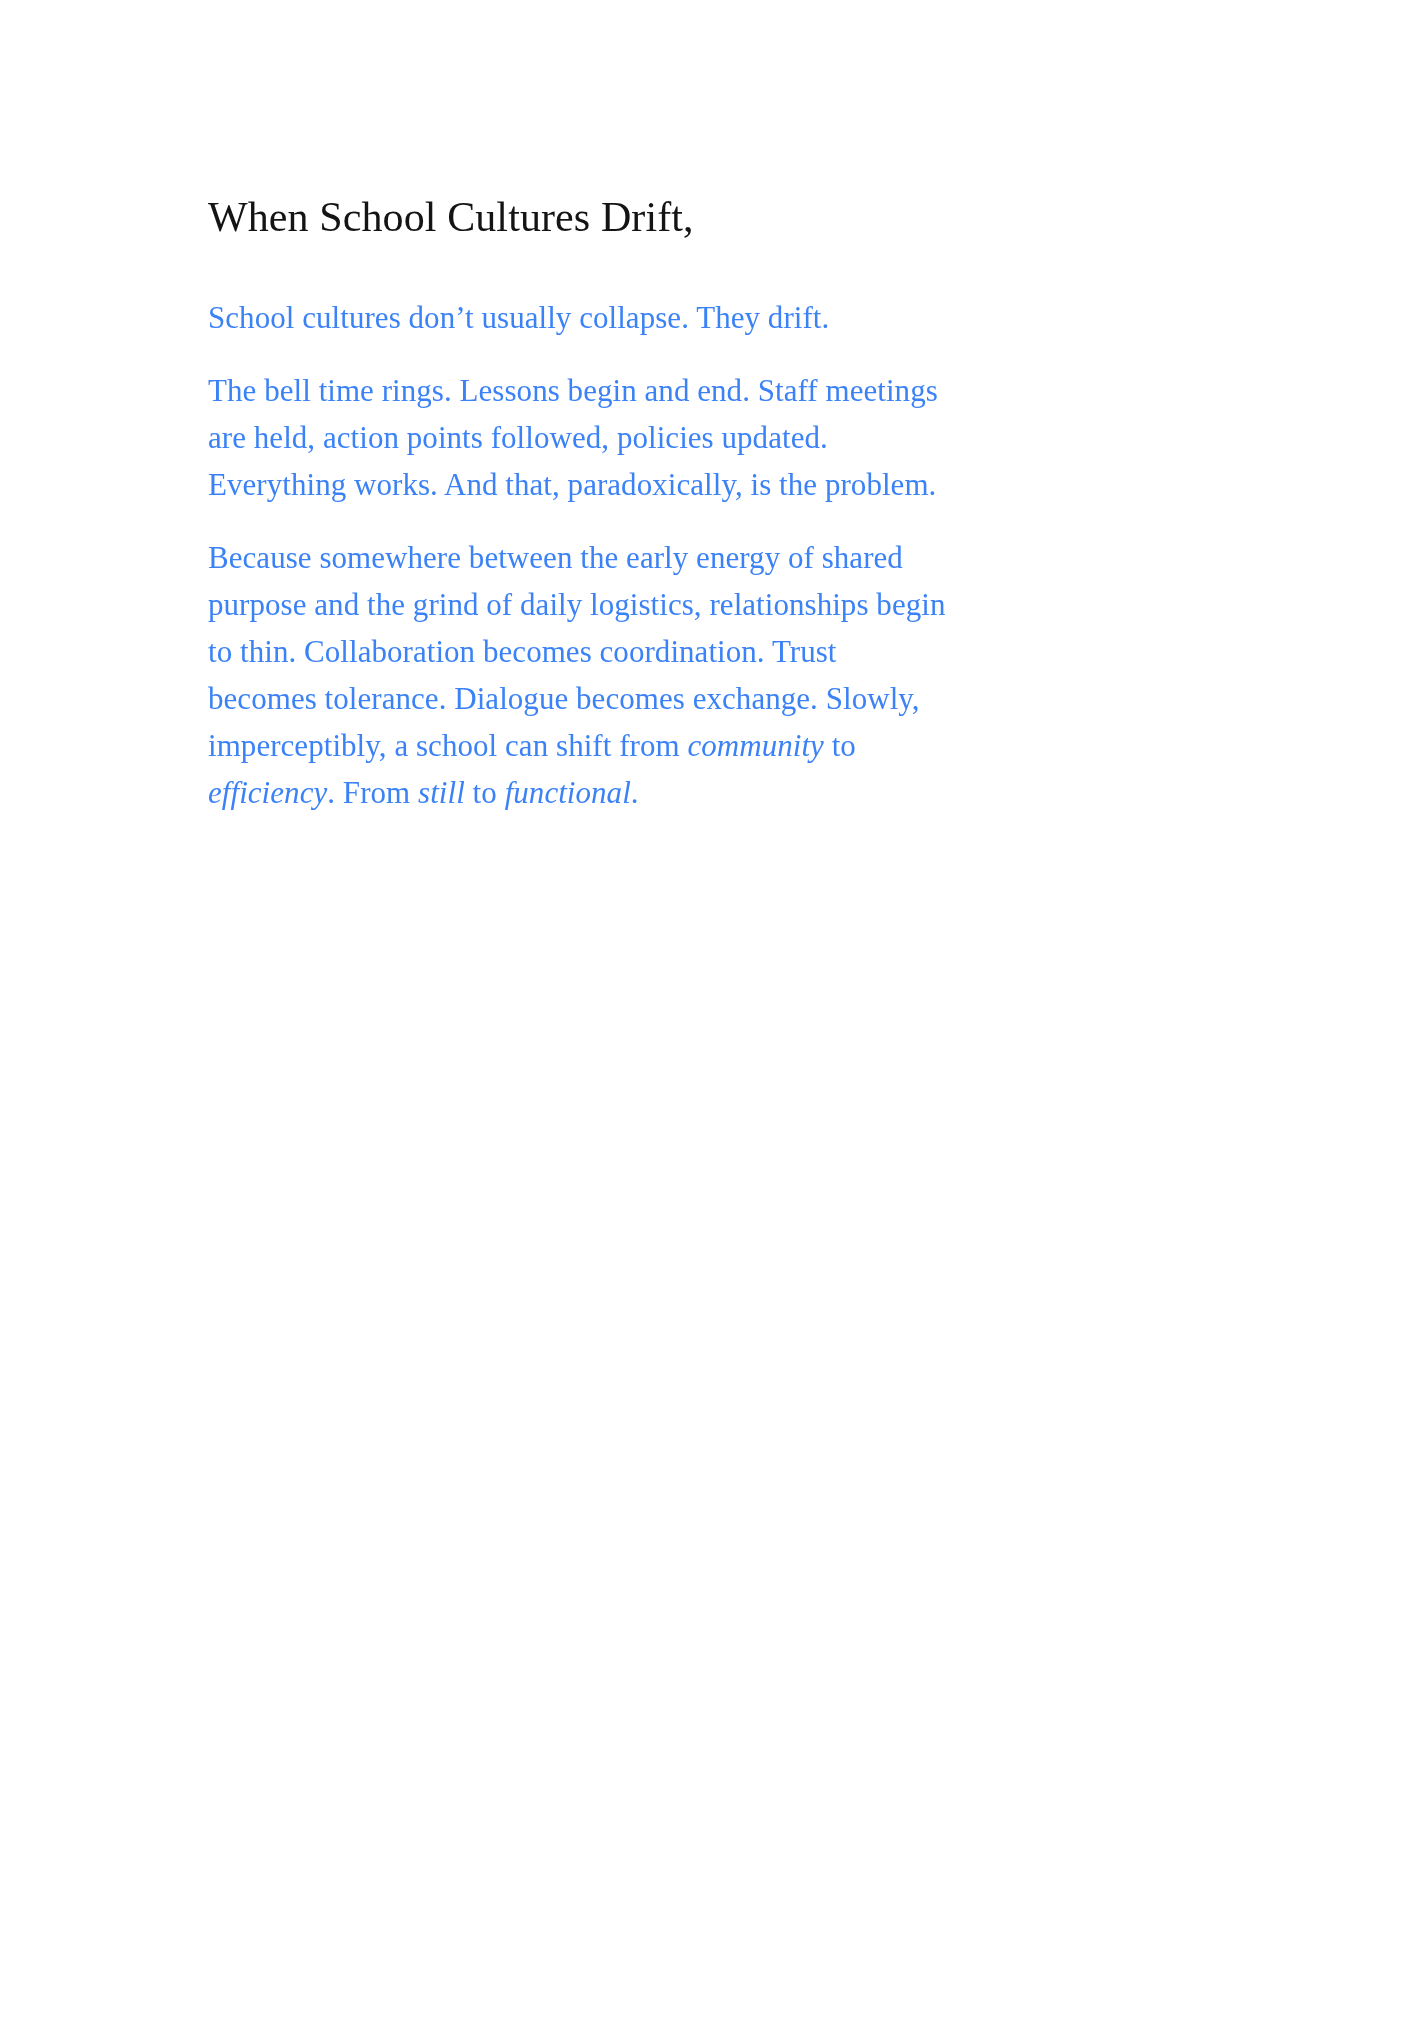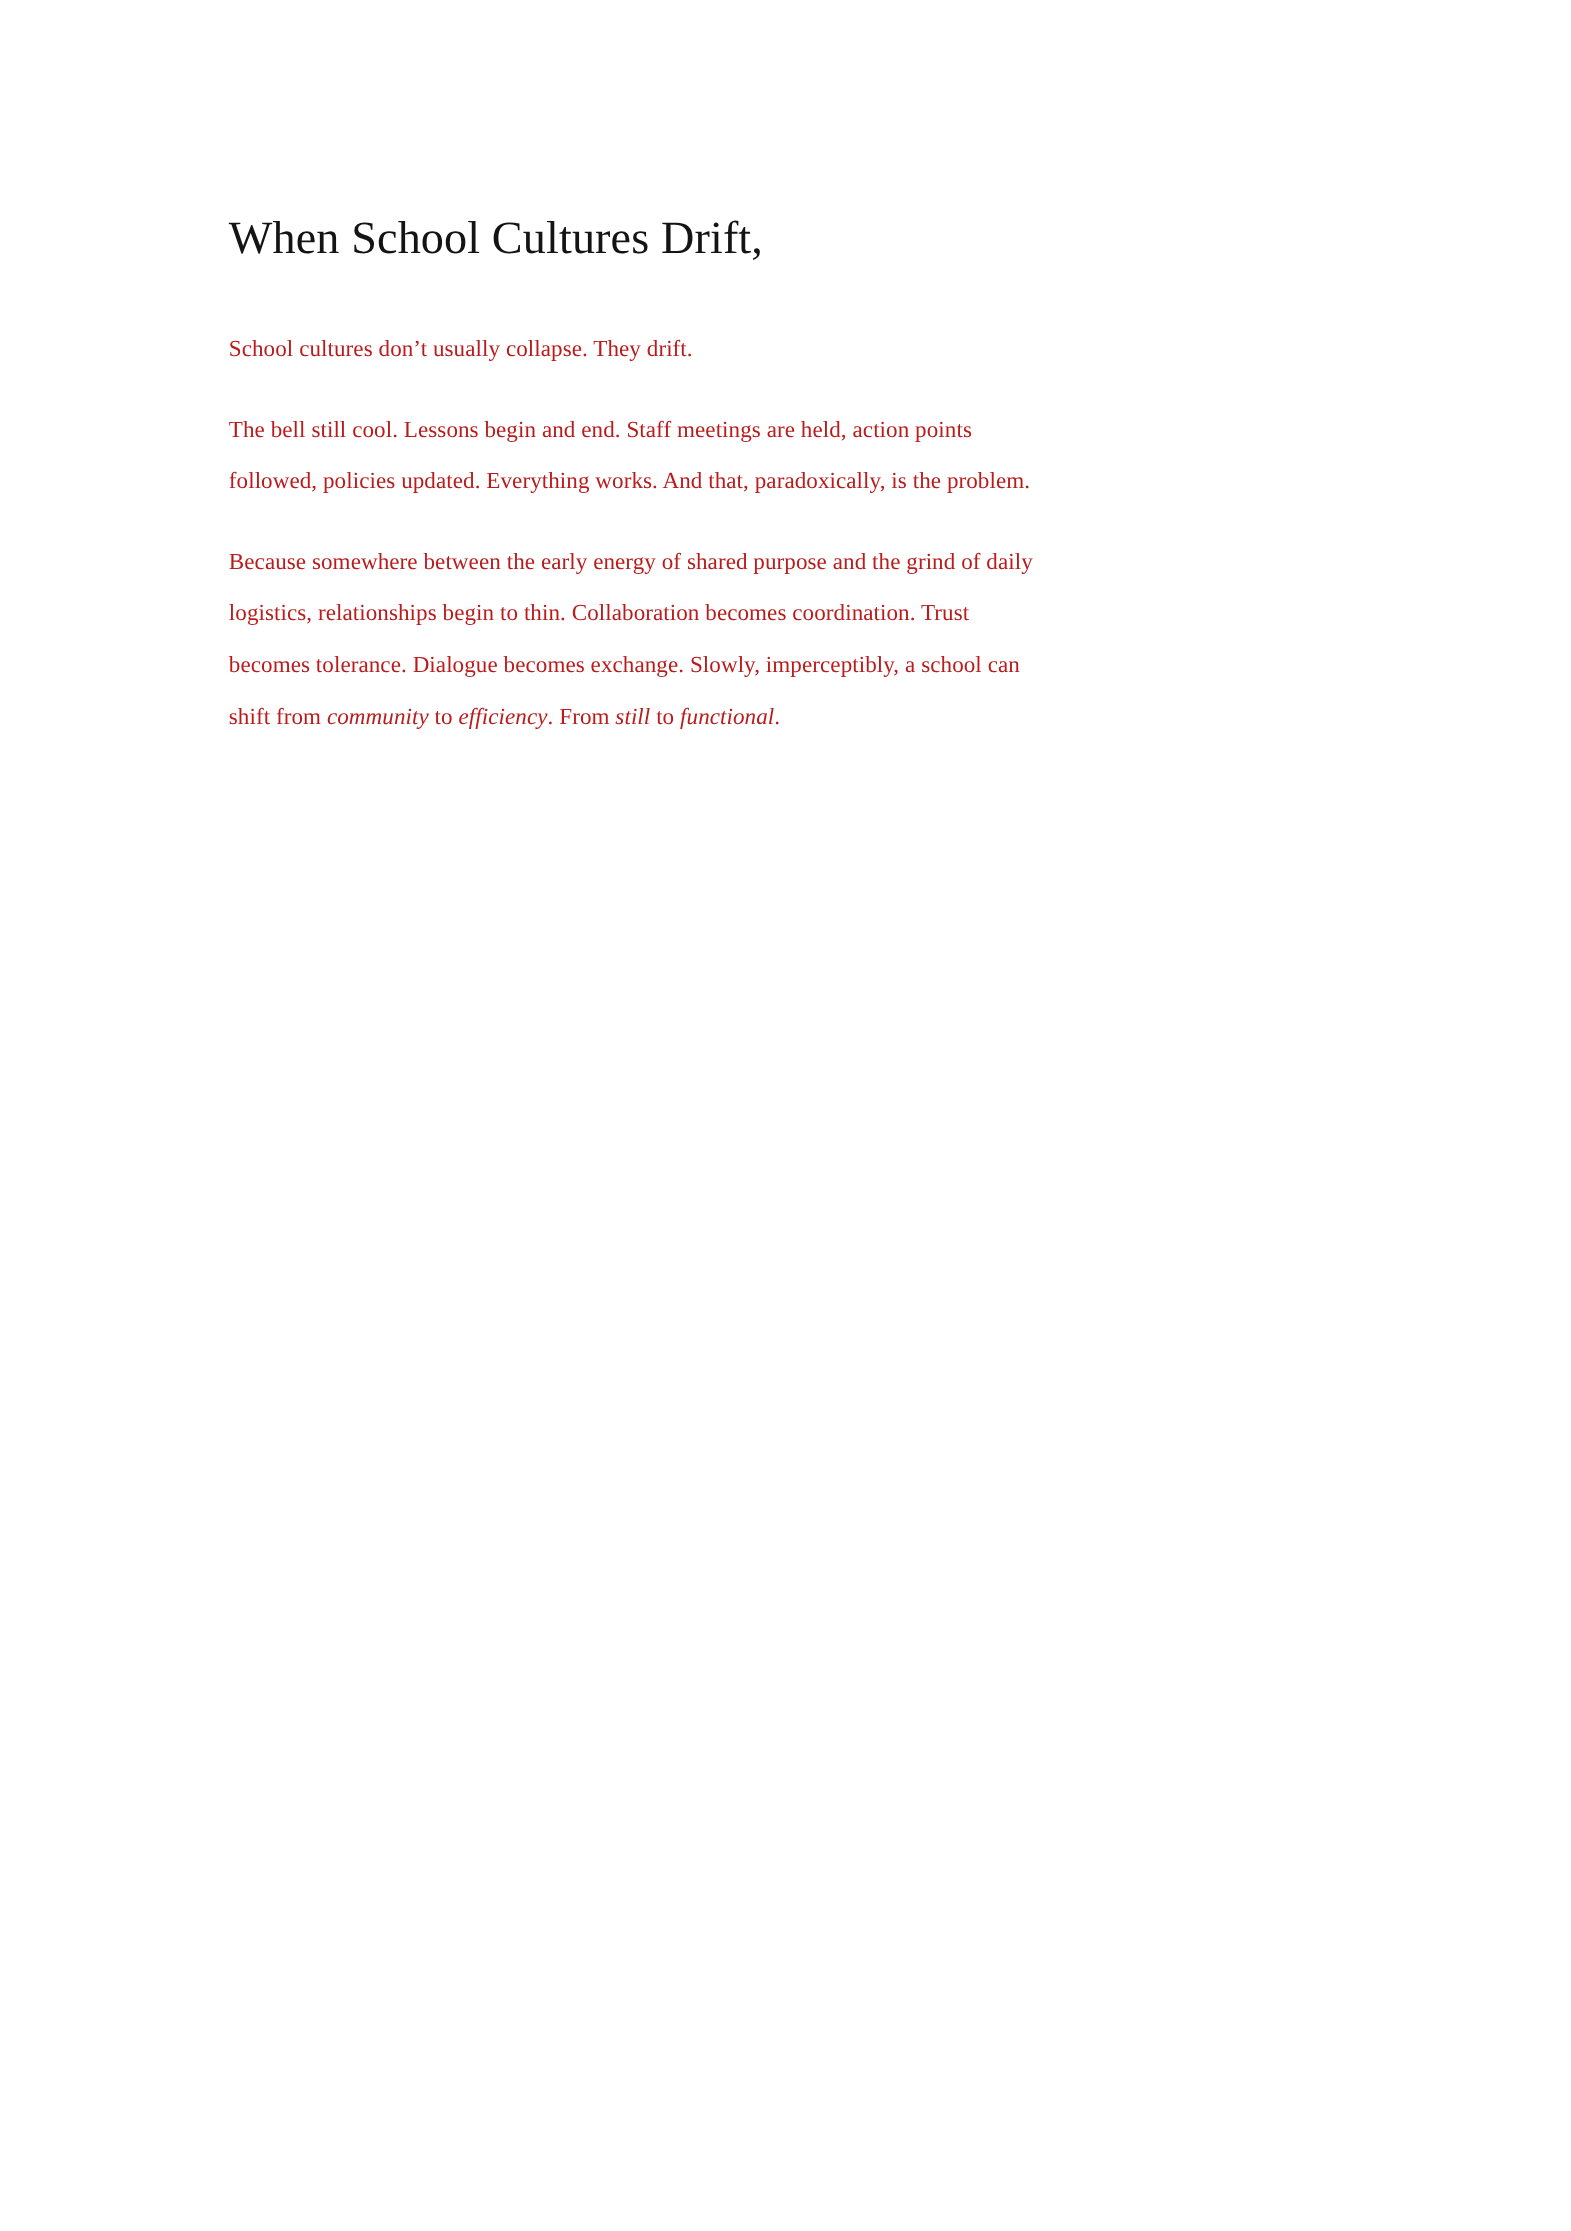--- a/index.html
+++ b/index.html
@@ -41,23 +41,23 @@
     color: #141414;
     margin: 0 0 46px 0;
     letter-spacing: 0.1px;
   }
   .doc-title .title-line {
     display: block;
     white-space: pre;
   }
 
   .para {
-    font-size: 21px;
+    font-size: 31px;
     line-height: 47px;
-    color: #b91c1c;
+    color: #3b82f6;
     margin: 0 0 26px 0;
     text-align: left;
     letter-spacing: 0.05px;
   }
   .para:last-child {
     margin-bottom: 0;
   }
   .para em {
     font-style: italic;
   }
@@ -68,21 +68,21 @@
 <div id="page" style="background: rgb(255, 255, 255);">
 
   <article id="article">
 
     <h1 class="doc-title">
       <span class="title-line">When School Cultures Drift,</span>
     </h1>
 
     <p class="para">School cultures don’t usually collapse. They drift.</p>
 
-    <p class="para">The bell still cool. Lessons begin and end. Staff meetings are held, action points followed, policies updated. Everything works. And that, paradoxically, is the problem.</p>
+    <p class="para">The bell time rings. Lessons begin and end. Staff meetings are held, action points followed, policies updated. Everything works. And that, paradoxically, is the problem.</p>
 
     <p class="para">Because somewhere between the early energy of shared purpose and the grind of daily logistics, relationships begin to thin. Collaboration becomes coordination. Trust becomes tolerance. Dialogue becomes exchange. Slowly, imperceptibly, a school can shift from <em>community</em> to <em>efficiency</em>. From <em>still</em> to <em>functional</em>.</p>
 
 
 
 
   </article>
 
 </div>
 

